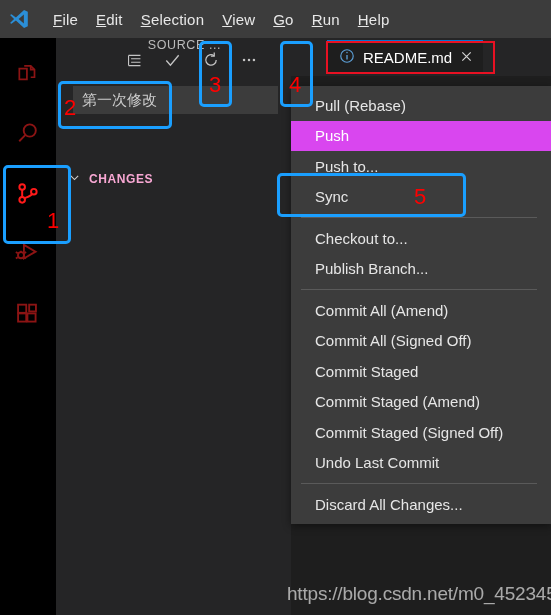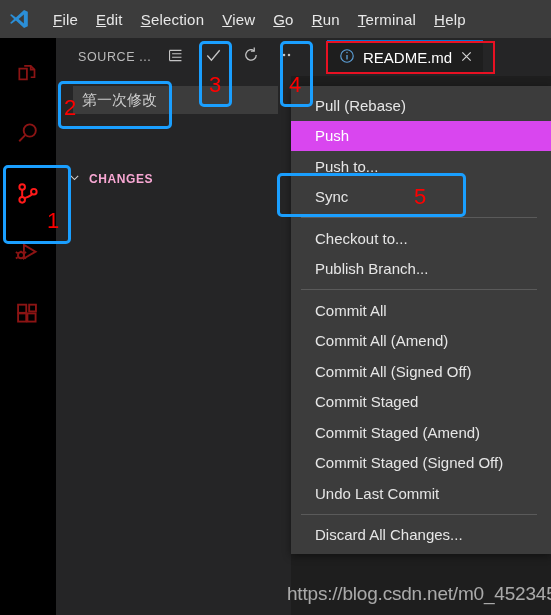--- a/index.html
+++ b/index.html
@@ -52,20 +52,21 @@
   
   .sidebar {
     position: absolute; left: 56px; top: 38px;
     width: 235px; height: 577px;
     background: #252526;
   }
   .scm-header {
     height: 38px;
     display: flex; align-items: center;
     padding-left: 22px;
+    flex-direction: column;
   }
   .scm-title {
     color: #bbbbbb; font-size: 12.5px;
     letter-spacing: .6px;
     flex: 0 0 auto;
   }
   .scm-actions {
     display: flex; align-items: center;
     margin-left: 14px; gap: 18px;
   }
@@ -176,21 +177,20 @@
         <path d="M17.5 2.2 L21.6 4.2 L21.6 19.8 L17.5 21.8 L8.6 13.6 L3.8 17.2 L2.2 16.3 L6.6 12 L2.2 7.7 L3.8 6.8 L8.6 10.4 Z M17.3 7.0 L11.6 12 L17.3 17.0 Z" fill="#2b8fd8"></path>
       </svg>
     </div>
     <div class="menubar-items">
       <div class="menu-item"><span class="mn">F</span>ile</div>
       <div class="menu-item"><span class="mn">E</span>dit</div>
       <div class="menu-item"><span class="mn">S</span>election</div>
       <div class="menu-item"><span class="mn">V</span>iew</div>
       <div class="menu-item"><span class="mn">G</span>o</div>
       <div class="menu-item"><span class="mn">R</span>un</div>
-      <div class="menu-item"><span class="mn">T</span>erminal</div>
       <div class="menu-item"><span class="mn">H</span>elp</div>
     </div>
   </div>
 
   <div class="activitybar">
 
     <div class="act-icon">
       <span>
         <svg width="26" height="26" viewBox="0 0 24 24" fill="none" stroke="#8c1414" stroke-width="1.6">
           <path d="M4 7 h7 v10 h-7 z"></path>
@@ -322,21 +322,20 @@
 
   <div class="ctxmenu">
     <div class="ctxitem">Pull (Rebase)</div>
     <div class="ctxitem selected">Push</div>
     <div class="ctxitem">Push to...</div>
     <div class="ctxitem">Sync</div>
     <div class="ctxsep"></div>
     <div class="ctxitem">Checkout to...</div>
     <div class="ctxitem">Publish Branch...</div>
     <div class="ctxsep"></div>
-    <div class="ctxitem">Commit All</div>
     <div class="ctxitem">Commit All (Amend)</div>
     <div class="ctxitem">Commit All (Signed Off)</div>
     <div class="ctxitem">Commit Staged</div>
     <div class="ctxitem">Commit Staged (Amend)</div>
     <div class="ctxitem">Commit Staged (Signed Off)</div>
     <div class="ctxitem">Undo Last Commit</div>
     <div class="ctxsep"></div>
     <div class="ctxitem">Discard All Changes...</div>
   </div>
 

